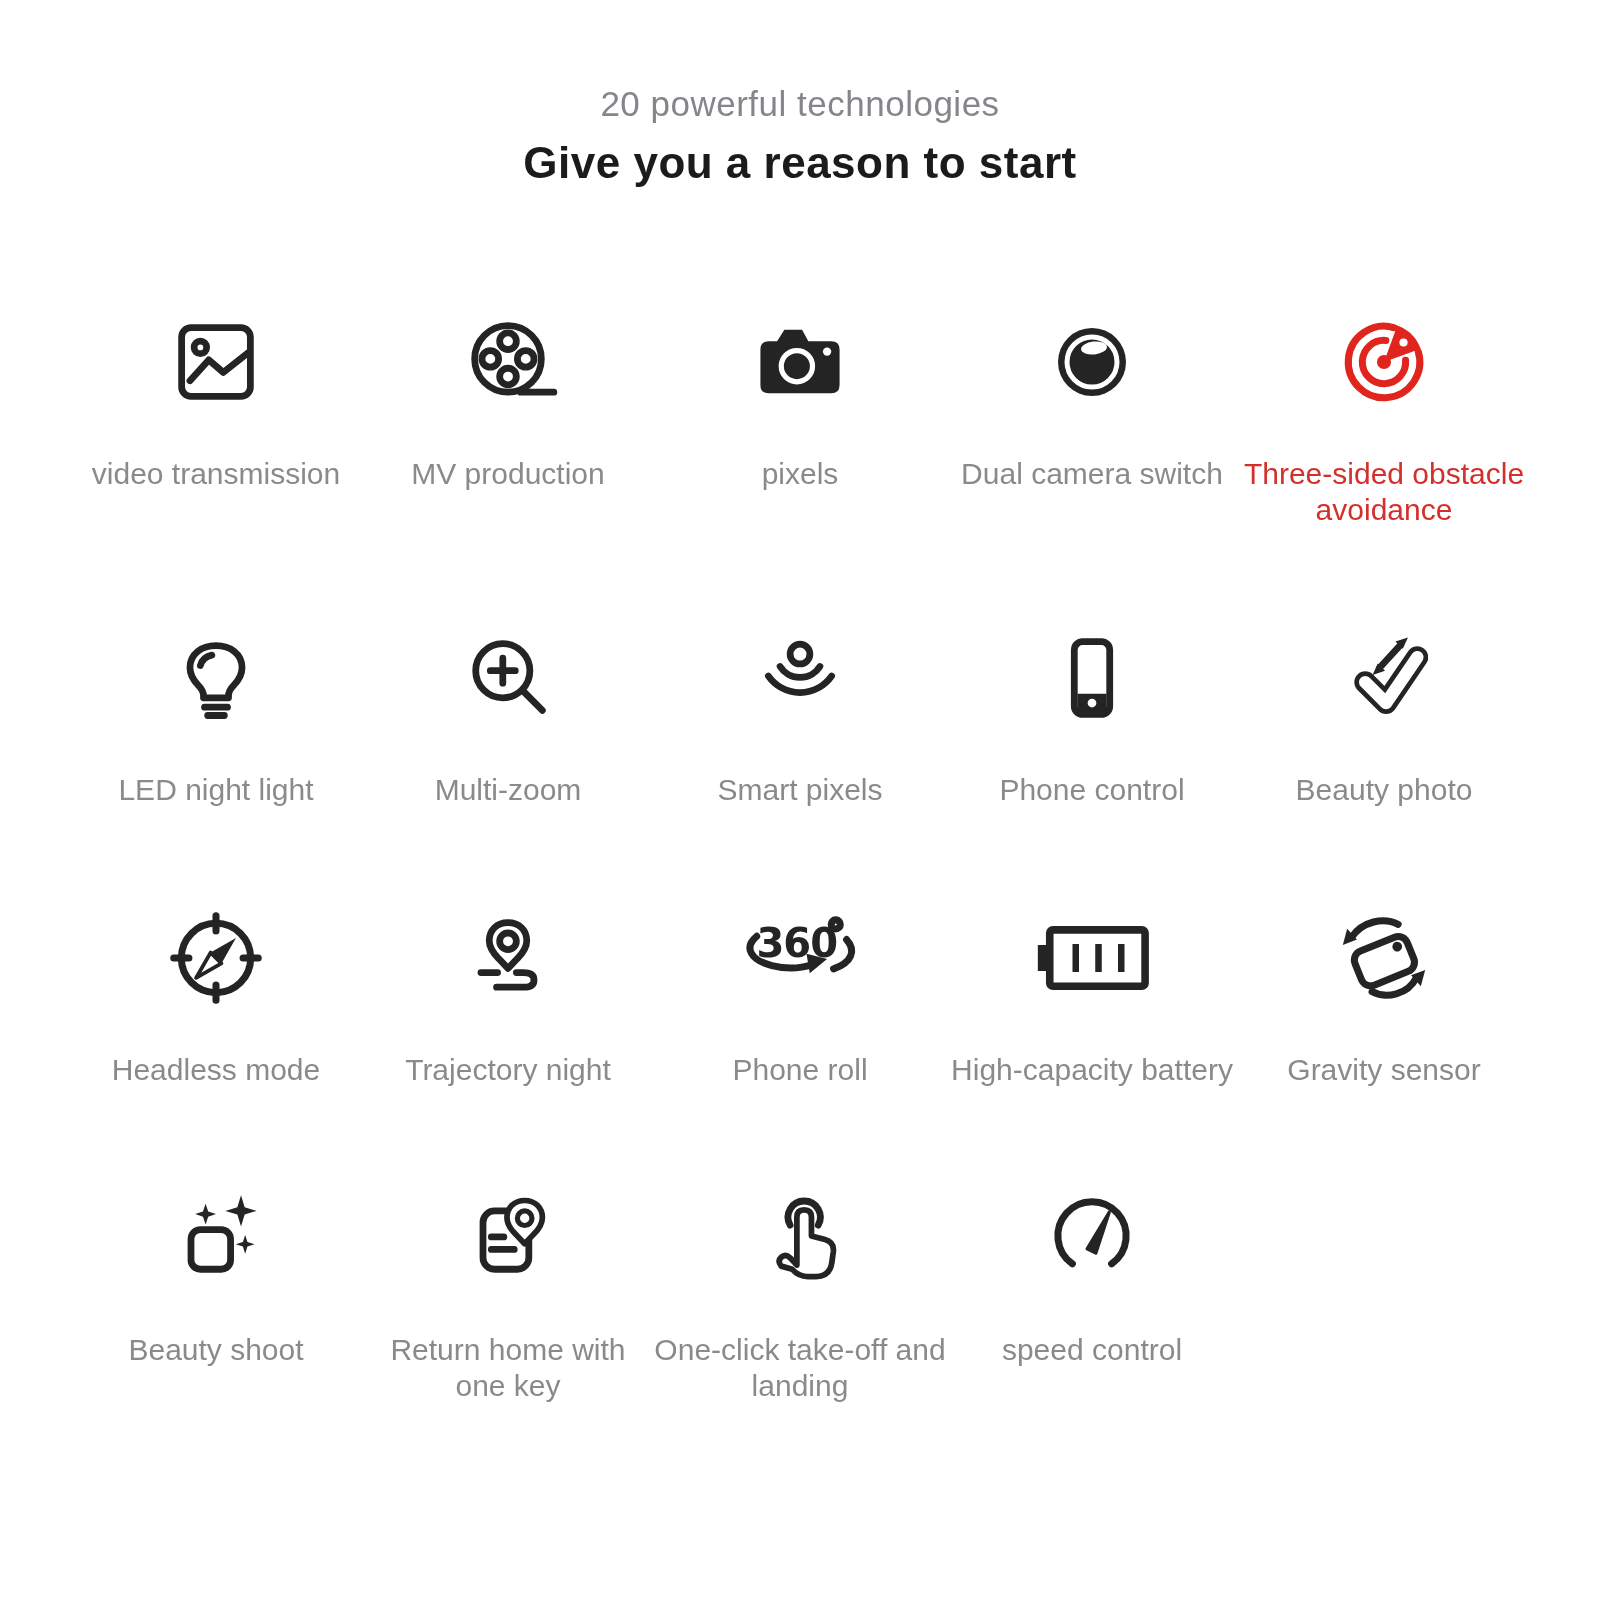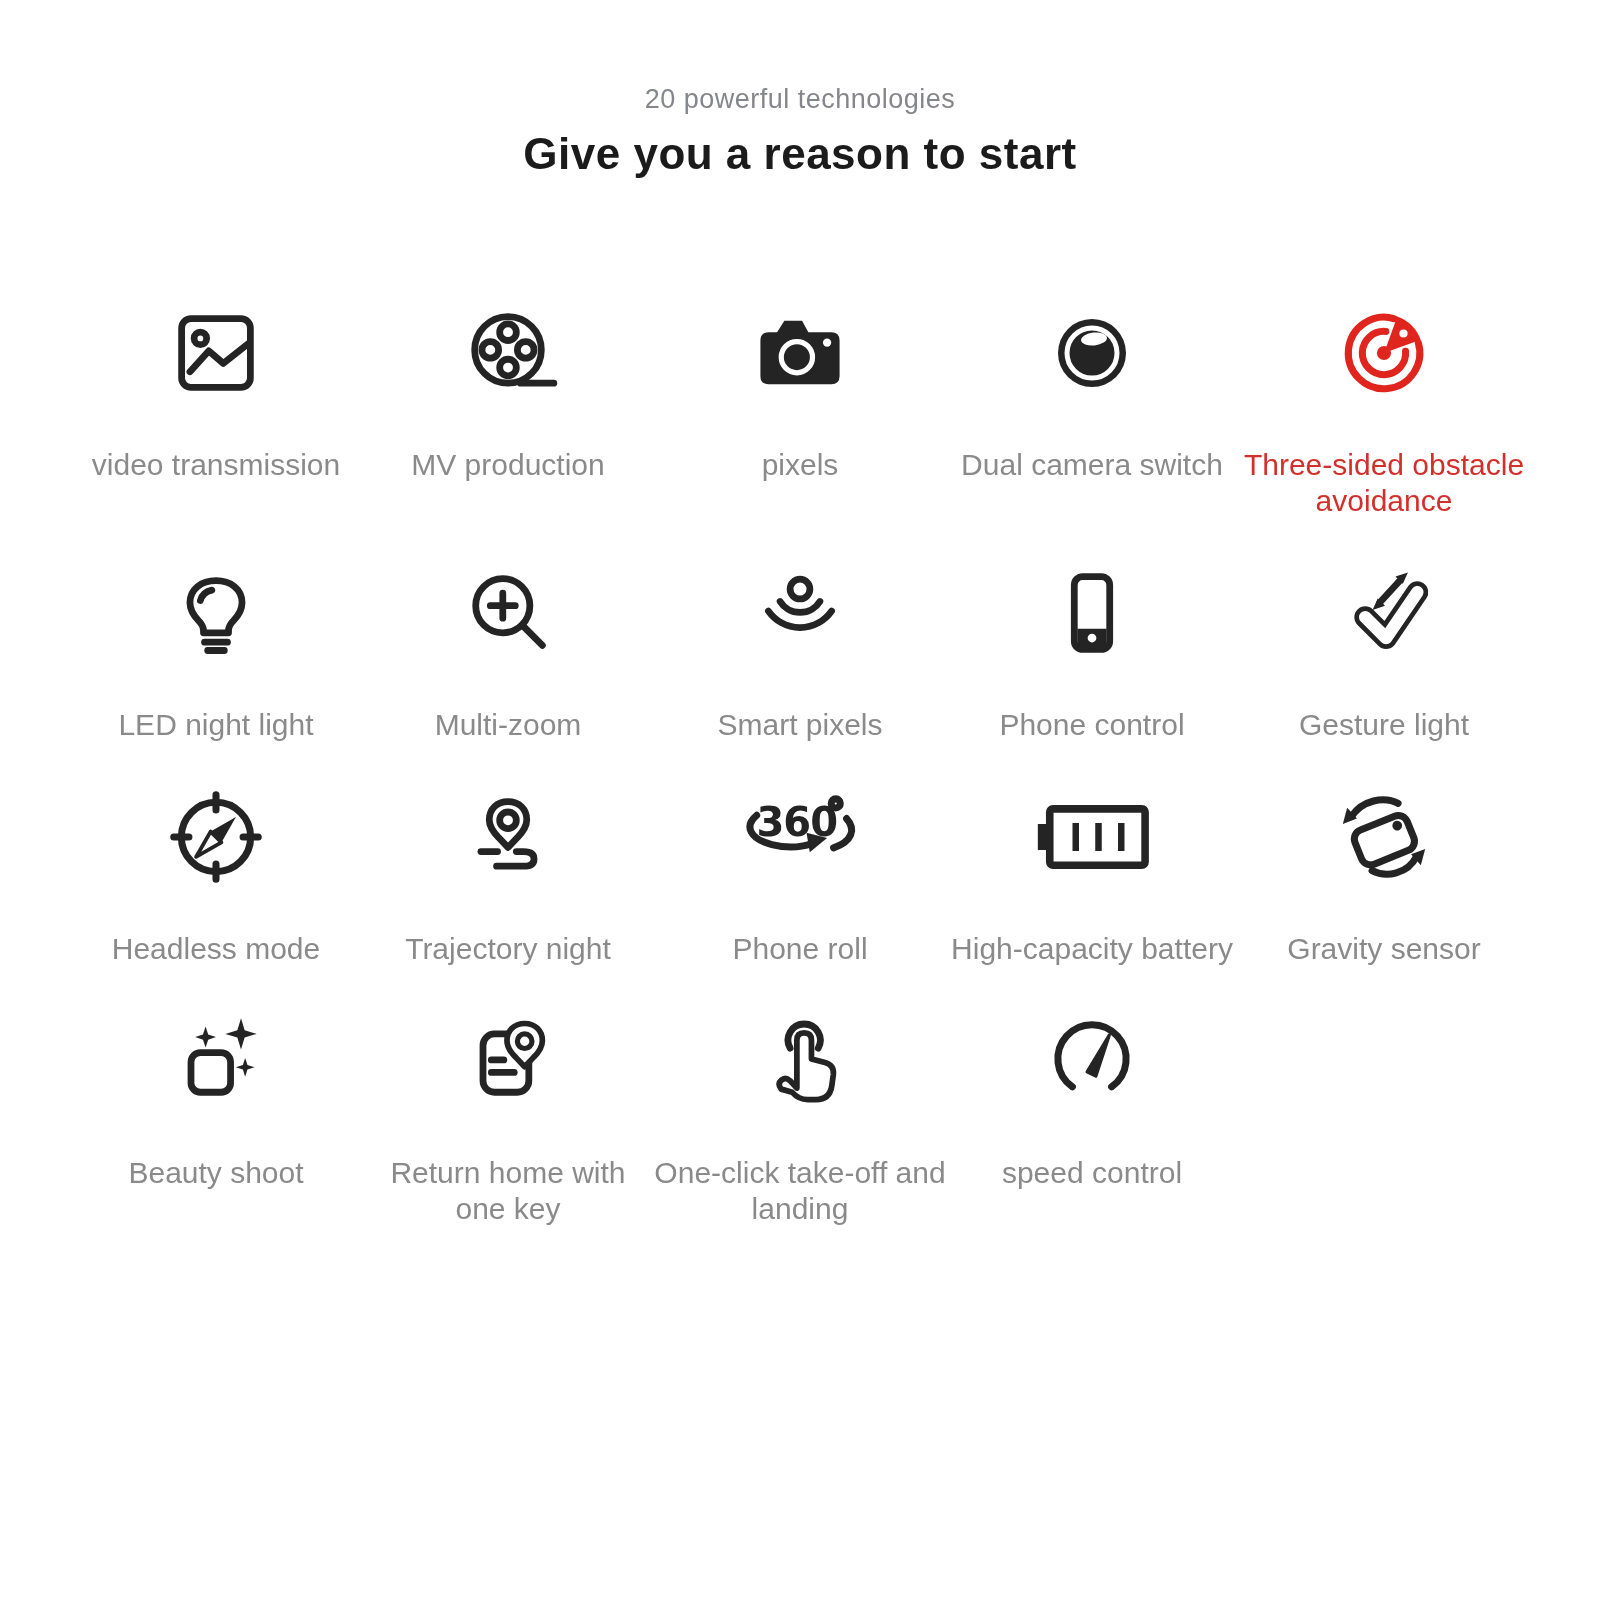--- a/index.html
+++ b/index.html
@@ -9,36 +9,36 @@
     height: 1600px;
     background: #ffffff;
     font-family: "Liberation Sans", sans-serif;
     overflow: hidden;
   }
   .header {
     padding-top: 84px;
     text-align: center;
   }
   .subtitle {
-    font-size: 27px;
+    font-size: 35px;
     color: var(--subtitle-gray, #85868c);
     letter-spacing: 0.5px;
   }
   .title {
     margin-top: 14px;
     font-size: 44px;
     font-weight: bold;
     color: var(--title-black, #1b1b1b);
     letter-spacing: 0.5px;
   }
   .grid {
     margin: 108px 70px 0 70px;
     display: grid;
     grid-template-columns: repeat(5, 1fr);
-    row-gap: 28px;
+    row-gap: 84px;
   }
   .cell {
     display: flex;
     flex-direction: column;
     align-items: center;
     color: var(--icon-black, #242424);
   }
   .cell.accent {
     color: var(--accent-red, #e0251f);
   }
@@ -197,21 +197,21 @@
   <div class="cell">
     <div class="iconbox">
       <svg width="100" height="100" viewBox="0 0 96 96">
         <path d="M30 52 L50 72 L80 28" fill="none" stroke="currentColor" stroke-width="21" stroke-linecap="round" stroke-linejoin="round"></path>
         <path d="M30 52 L50 72 L80 28" fill="none" stroke="#ffffff" stroke-width="12" stroke-linecap="round" stroke-linejoin="round"></path>
         <path class="ln" d="M44 38 L64 16" stroke-width="5"></path>
         <path class="fl" d="M71 9 L59 13 L66 20 Z"></path>
         <path class="fl" d="M37 45 L49 41 L42 34 Z"></path>
       </svg>
     </div>
-    <div class="label">Gesture light</div>
+    <div class="label">Beauty photo</div>
   </div>
 
   <div class="cell">
     <div class="iconbox">
       <svg width="104" height="104" viewBox="0 0 96 96">
         <circle class="ln" cx="48" cy="48" r="32" stroke-width="6"></circle>
         <path class="ln" d="M48 9 V23 M48 73 V87 M9 48 H23 M73 48 H87" stroke-width="6"></path>
         <path class="fl" d="M66.4 29.6 L43 43 L53 53 Z"></path>
         <path d="M29.6 66.4 L53 53 L43 43 Z" fill="#ffffff" stroke="currentColor" stroke-width="3.5" stroke-linejoin="round"></path>
       </svg>

